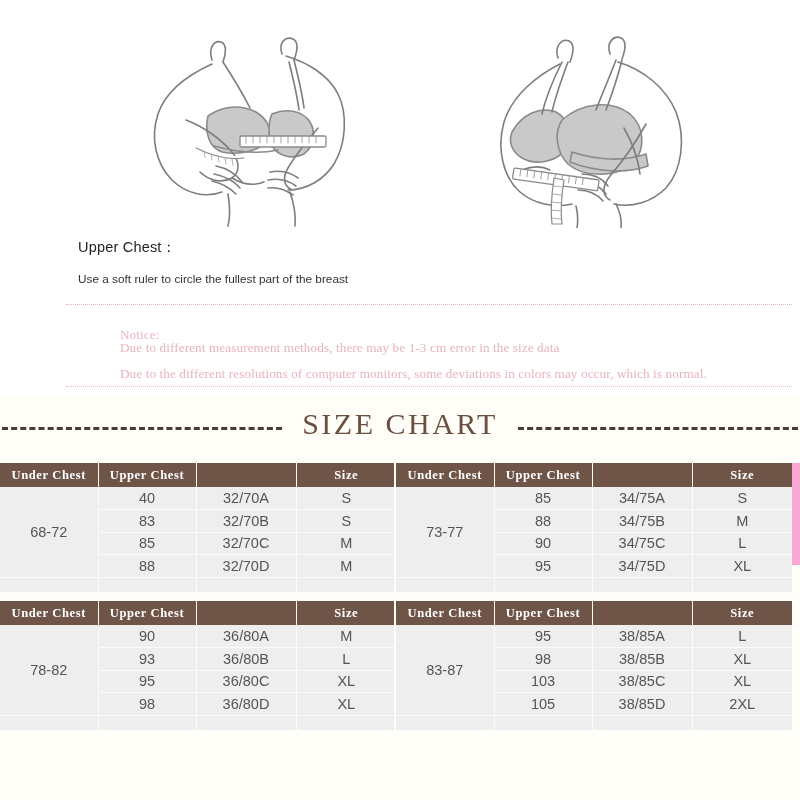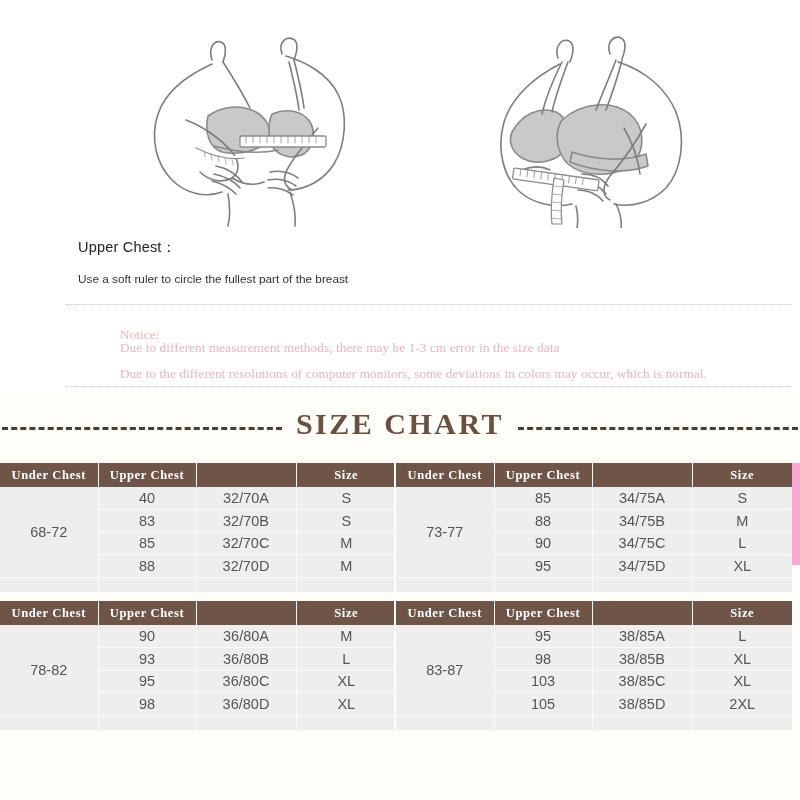--- a/index.html
+++ b/index.html
@@ -113,21 +113,21 @@
   .title-dash.left  { left: 2px;   width: 280px; }
   .title-dash.right { right: 2px;  width: 280px; }
 
   .chart-title {
     position: absolute;
     left: 0; top: 12px;
     width: 800px;
     text-align: center;
     font-family: "Liberation Serif", serif;
     font-size: 30px;
-    font-weight: 700;
+    font-weight: 400;
     letter-spacing: 2.5px;
     color: #6b4f41;
   }
 
   
   .tables {
     position: absolute;
     left: 0; top: 463px;
     width: 800px;
   }

